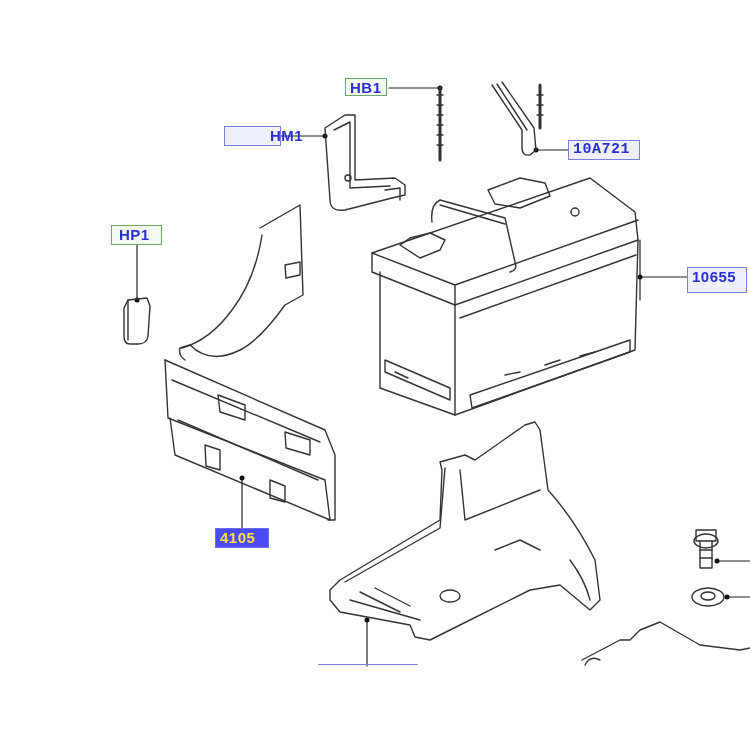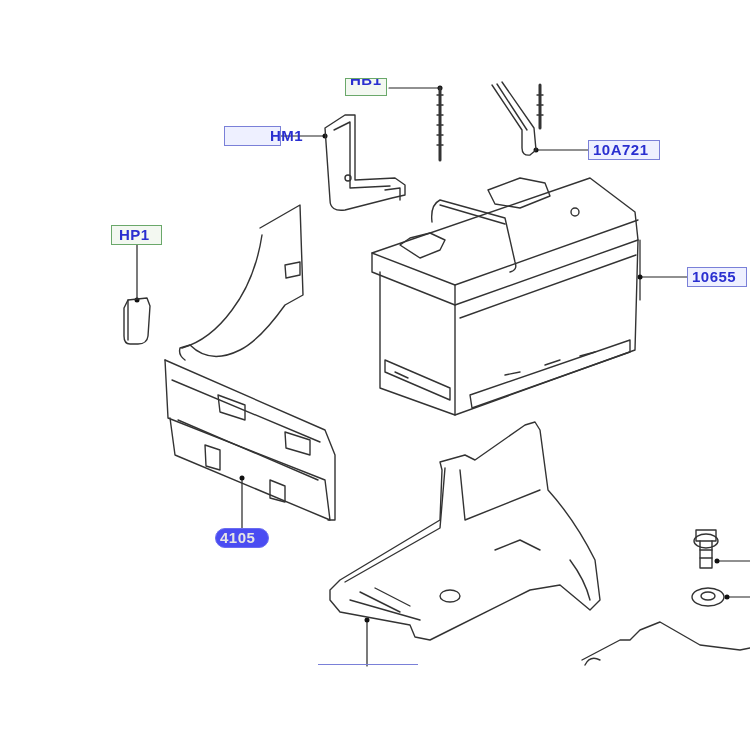--- a/index.html
+++ b/index.html
@@ -14,21 +14,21 @@
       line-height: 16px;
       color: #2a2fd0;
       background: #eef0ff;
       border: 1.5px solid #7a80d8;
       padding: 1px 4px;
       letter-spacing: 0.5px;
       white-space: nowrap;
       cursor: pointer;
     }
     .callout.green { border-color: #6aa86a; background: #f3f8f1; }
-    .callout.selected { background: #4a4cf2; color: #e5e5e5; border-color: #6a6cf0; border-radius: 10px; }
+    .callout.selected { background: #4a4cf2; color: #fde047; border-color: #6a6cf0; }
     .callout.partial { overflow: hidden; }
   </style>
 </head>
 <body>
 
 <svg id="diagram" viewBox="0 0 750 750" xmlns="http://www.w3.org/2000/svg">
   <g fill="none" stroke="#333" stroke-width="1.4" stroke-linejoin="round" stroke-linecap="round">
 
     <g stroke="#222" stroke-width="1.2">
       <line x1="389" y1="88" x2="440" y2="88"></line>
@@ -145,37 +145,37 @@
       <ellipse cx="708" cy="596" rx="7" ry="4"></ellipse>
     </g>
 
     <g>
       <path d="M582 660 L620 640 L630 640 L640 630 L660 622 L700 645 L740 650 L750 648"></path>
       <path d="M585 665 Q590 655 600 660"></path>
     </g>
   </g>
 </svg>
 
-<div class="callout green partial" style="left:345px; top:78px; width:42px; height:18px; padding-top:0; line-height:12px;">
+<div class="callout green partial" style="left:345px; top:78px; width:42px; height:18px; padding-top:8px; line-height:12px;">
   <span style="position:relative; top:-5px;">HB1</span>
 </div>
 
 <div class="callout" style="left:224px; top:126px; width:57px; height:20px;padding-left:45px;">
   <span>HM1</span>
 </div>
 
-<div class="callout" style="left:588px; top:140px; width:72px; height:20px;">
+<div class="callout" style="left:568px; top:140px; width:72px; height:20px;font-family:Liberation Mono, monospace;">
   <span>10A721</span>
 </div>
 
 <div class="callout green" style="left:111px; top:225px; width:51px; height:20px;padding-left:7px;">
   <span>HP1</span>
 </div>
 
-<div class="callout" style="left:687px; top:267px; width:60px; height:20px;">
+<div class="callout" style="left:687px; top:267px; width:60px; height:26px;">
   <span>10655</span>
 </div>
 
 <div class="callout selected" style="left:215px; top:528px; width:54px; height:20px;">
   <span>4105</span>
 </div>
 
 <div class="callout partial" style="left:318px; top:664px; width:100px; height:4px; padding:0; border-bottom:none; border-left:none; border-right:none; background:transparent;">
   <span></span>
 </div>

